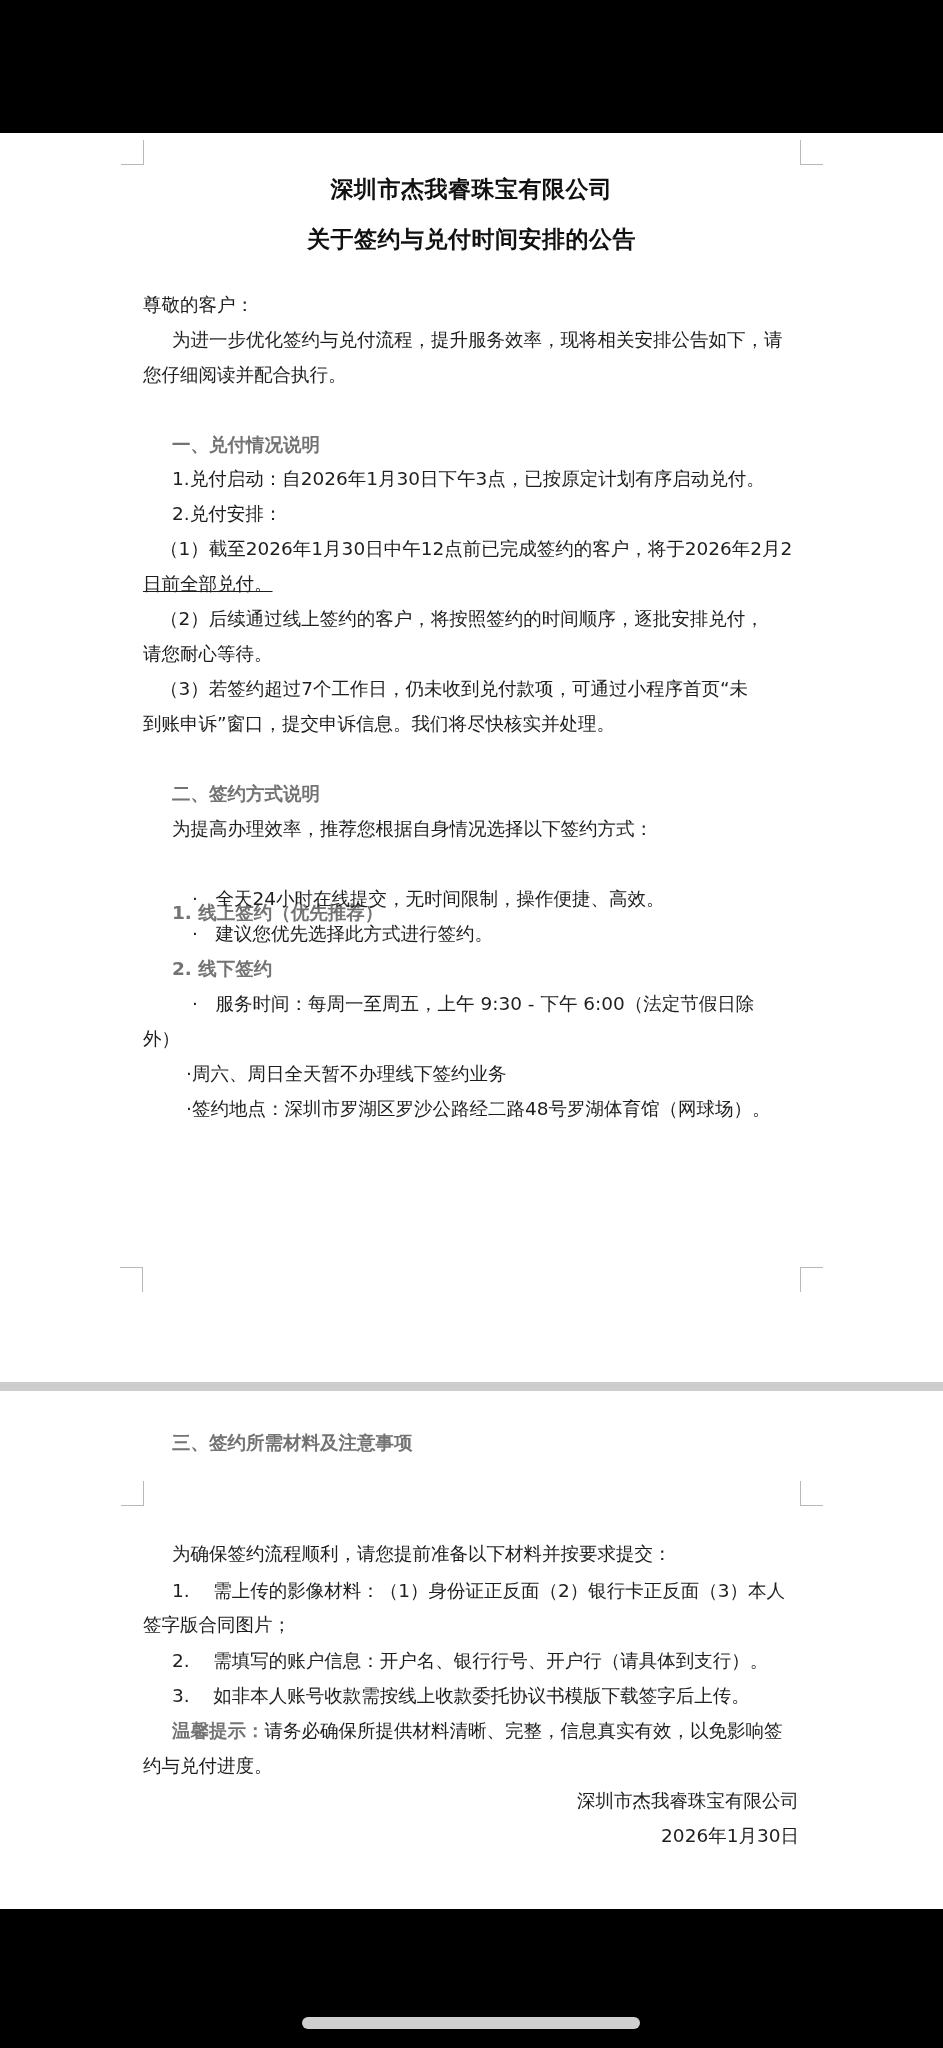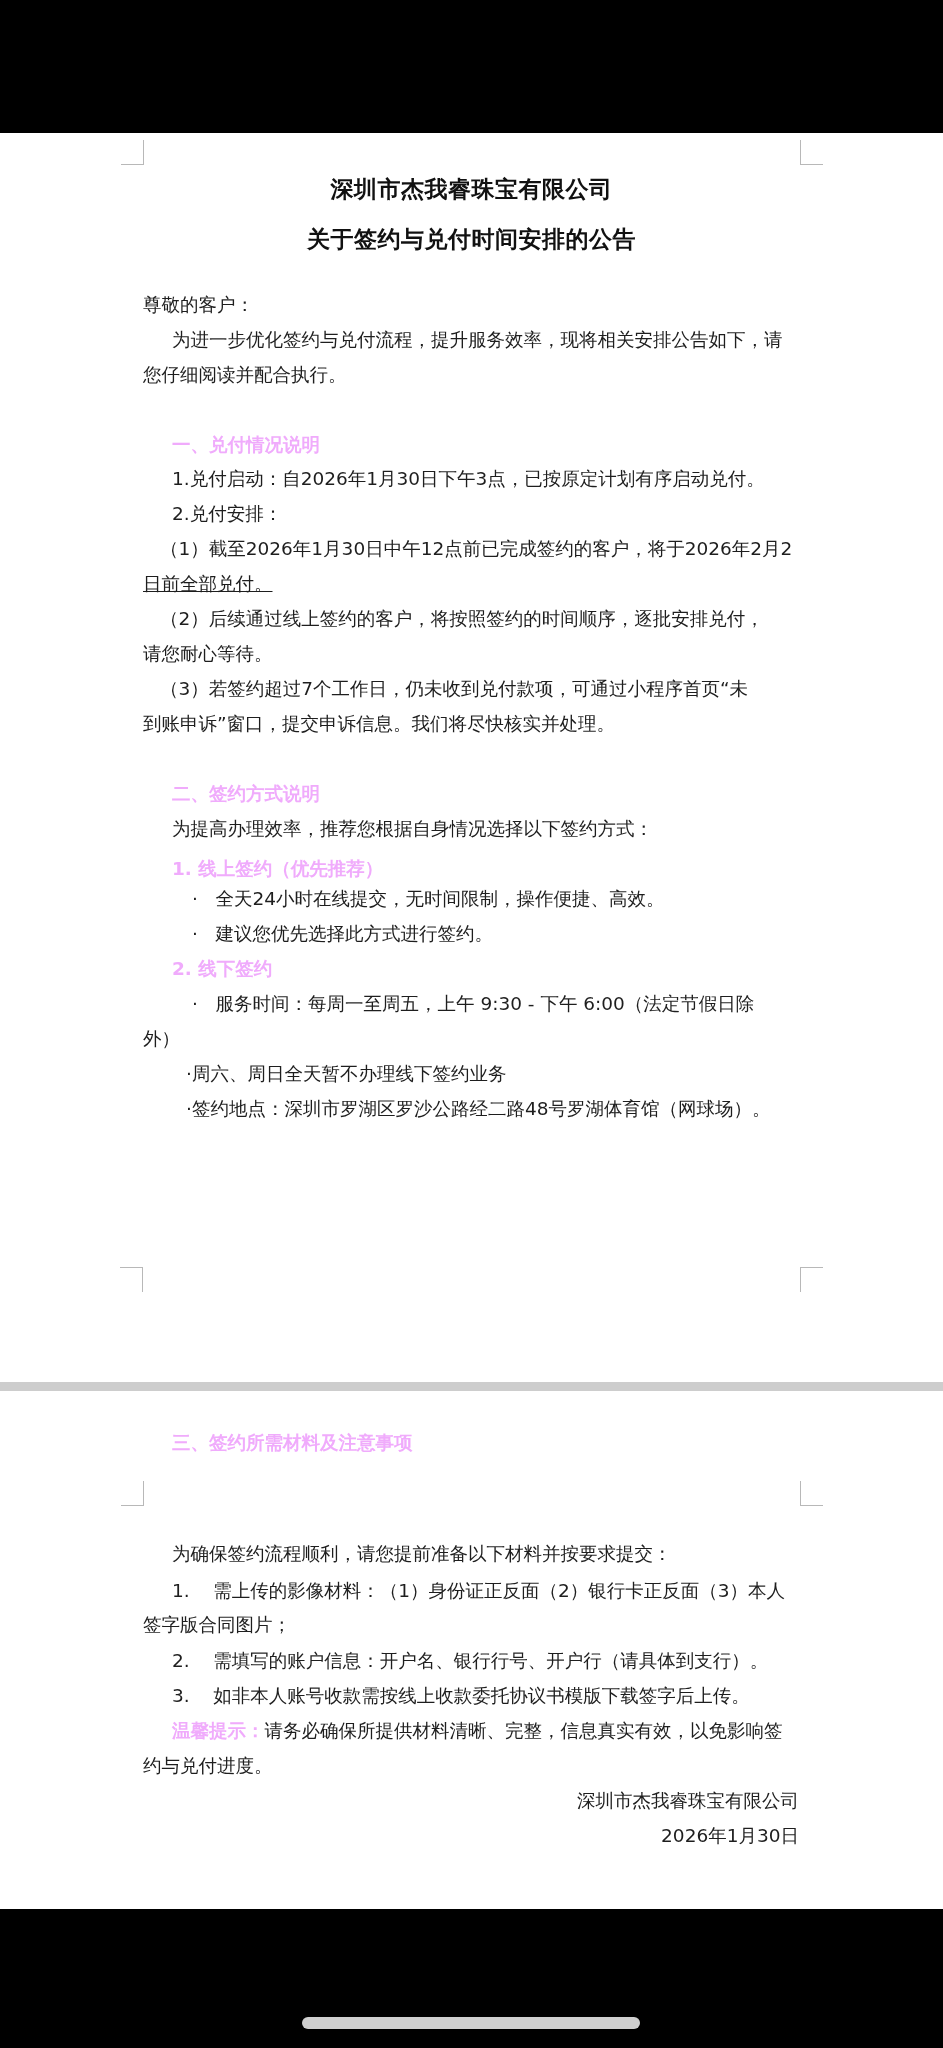--- a/index.html
+++ b/index.html
@@ -38,21 +38,21 @@
   .c-tr-bottom { border-left-width: 1.5px; border-bottom-width: 1.5px; }
   .c-bl-top { border-right-width: 1.5px; border-top-width: 1.5px; }
 
   .title {
     position: absolute; left: 0; width: 943px; text-align: center;
     font-weight: bold; font-size: 23px; color: #111; letter-spacing: 0.5px;
   }
   .line {
     position: absolute; font-size: 18.5px; line-height: 22px; color: #1e1e1e; white-space: nowrap;
   }
-  .bold { font-weight: bold; color: #f0abfc; }
+  .bold { font-weight: bold; color: #737373; }
   .right {
     position: absolute; right: 144px; font-size: 18.5px; line-height: 22px; color: #1e1e1e; white-space: nowrap; text-align: right;
   }
 </style>
 </head>
 <body>
 
 <div class="top-bar"></div>
 
 <div class="doc-area"></div>
@@ -79,21 +79,21 @@
 <div class="line" style="left:172px; top:503px;">2.兑付安排：</div>
 <div class="line" style="left:160px; top:538px;">（1）截至2026年1月30日中午12点前已完成签约的客户，将于2026年2月2</div>
 <div class="line" style="left:143px; top:573px;text-decoration:underline;">日前全部兑付。</div>
 <div class="line" style="left:160px; top:608px;">（2）后续通过线上签约的客户，将按照签约的时间顺序，逐批安排兑付，</div>
 <div class="line" style="left:143px; top:643px;">请您耐心等待。</div>
 <div class="line" style="left:160px; top:678px;">（3）若签约超过7个工作日，仍未收到兑付款项，可通过小程序首页“未</div>
 <div class="line" style="left:143px; top:713px;">到账申诉”窗口，提交申诉信息。我们将尽快核实并处理。</div>
 
 <div class="line bold" style="left:172px; top:783px;">二、签约方式说明</div>
 <div class="line" style="left:172px; top:818px;">为提高办理效率，推荐您根据自身情况选择以下签约方式：</div>
-<div class="line bold" style="left:172px; top:858px;text-align:right;">1. 线上签约（优先推荐）</div>
+<div class="line bold" style="left:172px; top:902px;text-align:right;">1. 线上签约（优先推荐）</div>
 <div class="line" style="left:192px; top:888px;">
   <span>·</span>&nbsp;&nbsp;&nbsp;<span>全天24小时在线提交，无时间限制，操作便捷、高效。</span>
 </div>
 <div class="line" style="left:192px; top:923px;">
   <span>·</span>&nbsp;&nbsp;&nbsp;<span>建议您优先选择此方式进行签约。</span>
 </div>
 <div class="line bold" style="left:172px; top:958px;">2. 线下签约</div>
 <div class="line" style="left:192px; top:993px;">
   <span>·</span>&nbsp;&nbsp;&nbsp;<span>服务时间：每周一至周五，上午 9:30 - 下午 6:00（法定节假日除</span>
 </div>

